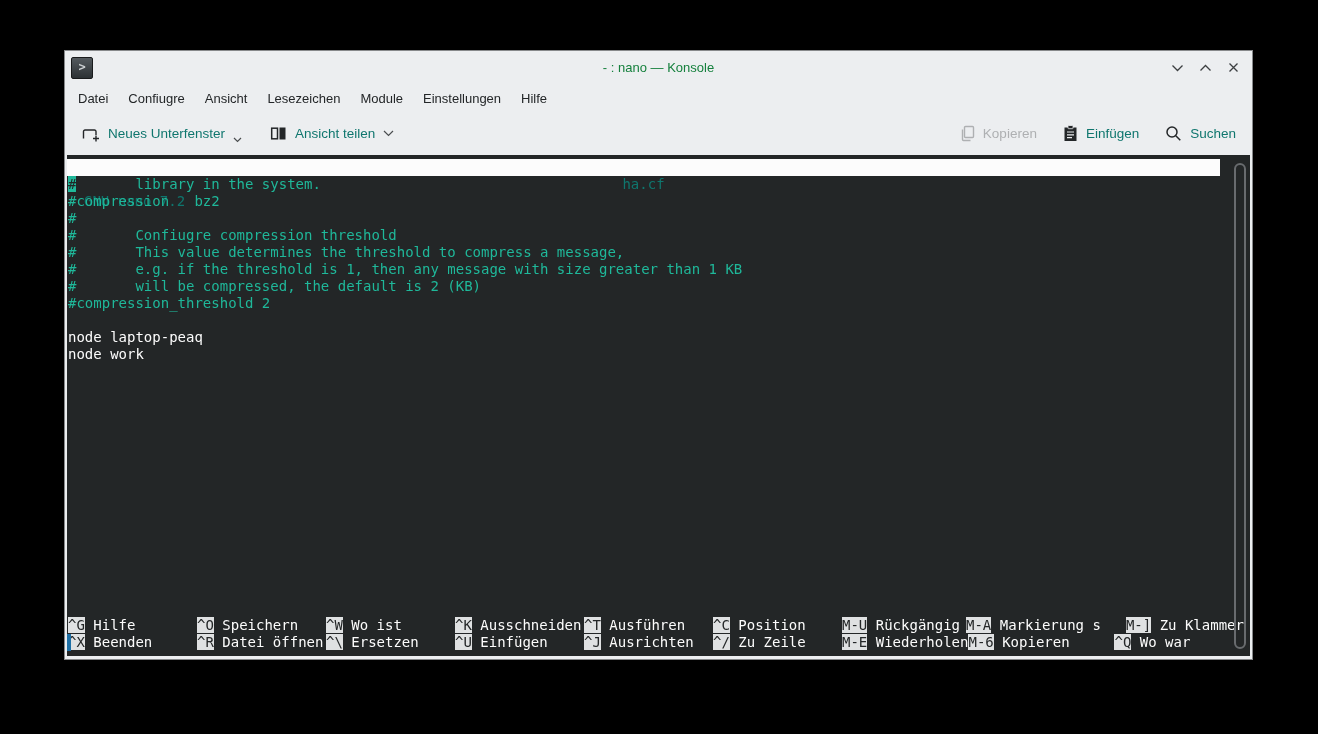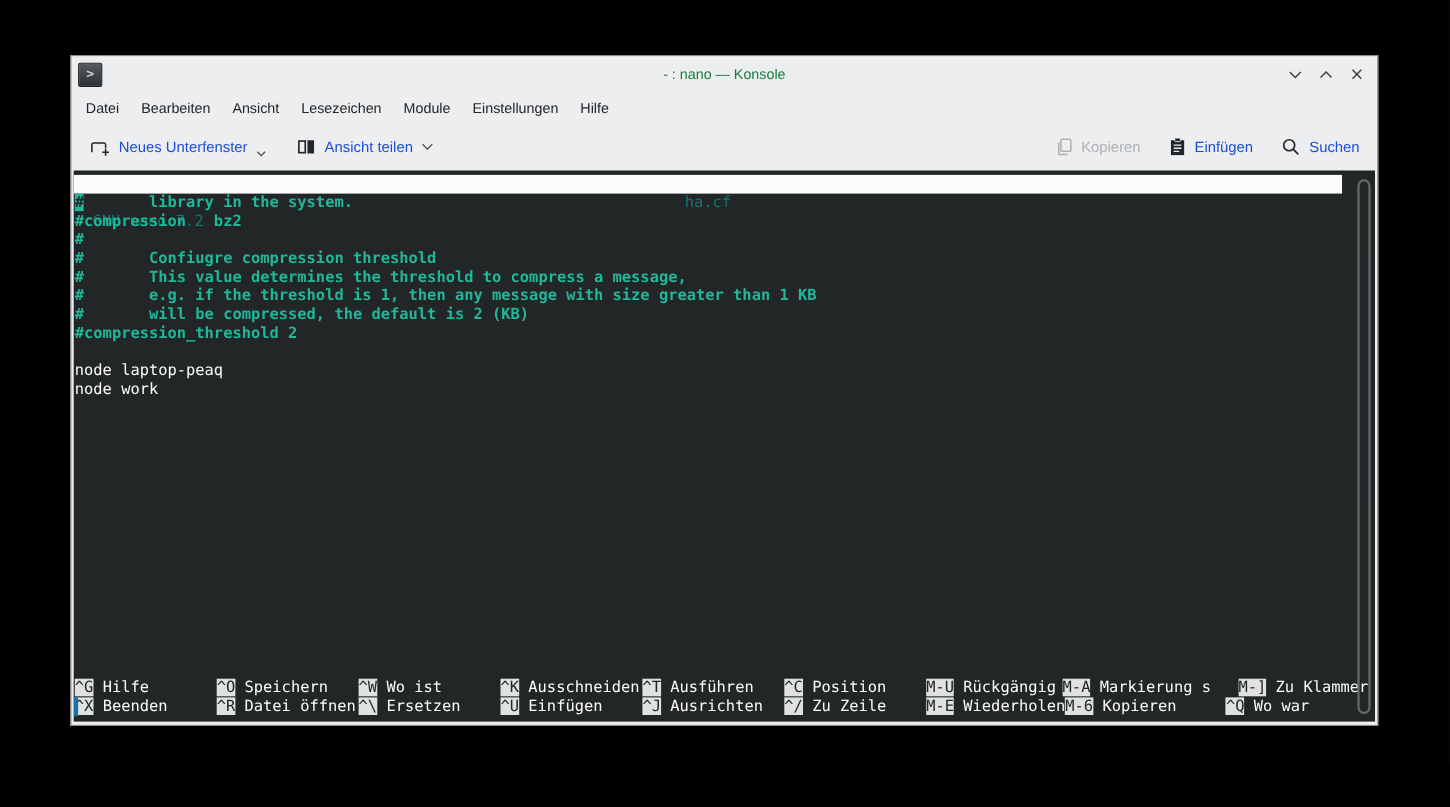--- a/index.html
+++ b/index.html
@@ -18,37 +18,37 @@
   .title{position:absolute;left:0;right:0;text-align:center;font-size:13px;color:#15803d;}
   .win-controls{margin-left:auto;display:flex;gap:14px;margin-right:12px;z-index:1;}
   .win-btn{width:14px;height:14px;display:flex;align-items:center;justify-content:center;color:#3c3f41;}
 
   
   .menubar{height:28px;flex:0 0 auto;display:flex;align-items:center;padding-left:3px;text-align:right;}
   .menu-item{padding:4px 10px;font-size:13px;color:#232628;}
 
   
   .toolbar{height:43px;flex:0 0 auto;display:flex;align-items:center;}
-  .tb-btn{display:flex;align-items:center;gap:8px;font-size:13.5px;color:#1d4ed8;white-space:nowrap;}
+  .tb-btn{display:flex;align-items:center;gap:8px;font-size:13.5px;color:#0f766e;white-space:nowrap;}
   .tb-btn .chev{color:#4a4d4f;}
   .tb-left{display:flex;align-items:center;gap:28px;margin-left:17px;}
   .tb-right{display:flex;align-items:center;gap:26px;margin-left:auto;margin-right:16px;}
   .disabled{color:#aeb0b2;}
   .sub-chev{margin-top:12px;}
 
   
   .terminal{flex:1;margin:0 2px 3px 2px;background:var(--terminal-bg,#232627);
             position:relative;font:14px/17px "DejaVu Sans Mono",monospace;overflow:hidden;}
   .nano-header{position:absolute;top:4px;left:0;width:1153px;height:17px;
                background:#fcfcfc;color:#0f766e;white-space:pre;}
   .nano-title{position:absolute;left:17px;}
   .nano-file{position:absolute;left:0;width:100%;text-align:center;}
   #term-lines{position:absolute;top:21px;left:1px;right:14px;}
   .t-line{height:17px;white-space:pre;}
-  .comment{color:var(--comment,#1fb89a);font-weight:bold;}
+  .comment{color:var(--comment,#1fb89a);}
   .plain{color:var(--foreground,#fcfcfc);}
   .cursor{background:var(--comment,#1fb89a);color:#232627;}
 
   .shortcuts{position:absolute;left:1px;right:32px;bottom:5px;}
   .sc-row{display:flex;height:17px;white-space:pre;}
   .sc-cell{flex:0 0 129px;overflow:visible;color:var(--foreground,#fcfcfc);}
   .sc-cell:nth-child(7){flex-basis:124px;}
   .sc-cell:nth-child(8){flex-basis:121px;}
   .sc-cell:nth-child(9){flex-basis:auto;padding-left:25px;}
   .sc-key{background:#dfe1e2;color:#232627;}
@@ -87,21 +87,21 @@
           <svg width="11" height="11" viewBox="0 0 11 11">
               <path d="M1.5 1.5l8 8M9.5 1.5l-8 8" fill="none" stroke="currentColor" stroke-width="1.3"></path>
             </svg>
         </span>
       </div>
     </div>
   </div>
 
   <div class="menubar">
       <div class="menu-item">Datei</div>
-      <div class="menu-item">Bearbeiten</div>
+      <div class="menu-item">Confiugre</div>
       <div class="menu-item">Ansicht</div>
       <div class="menu-item">Lesezeichen</div>
       <div class="menu-item">Module</div>
       <div class="menu-item">Einstellungen</div>
       <div class="menu-item">Hilfe</div>
     </div>
 
   <div class="toolbar">
     <div class="tb-left">
       <div class="tb-btn">

